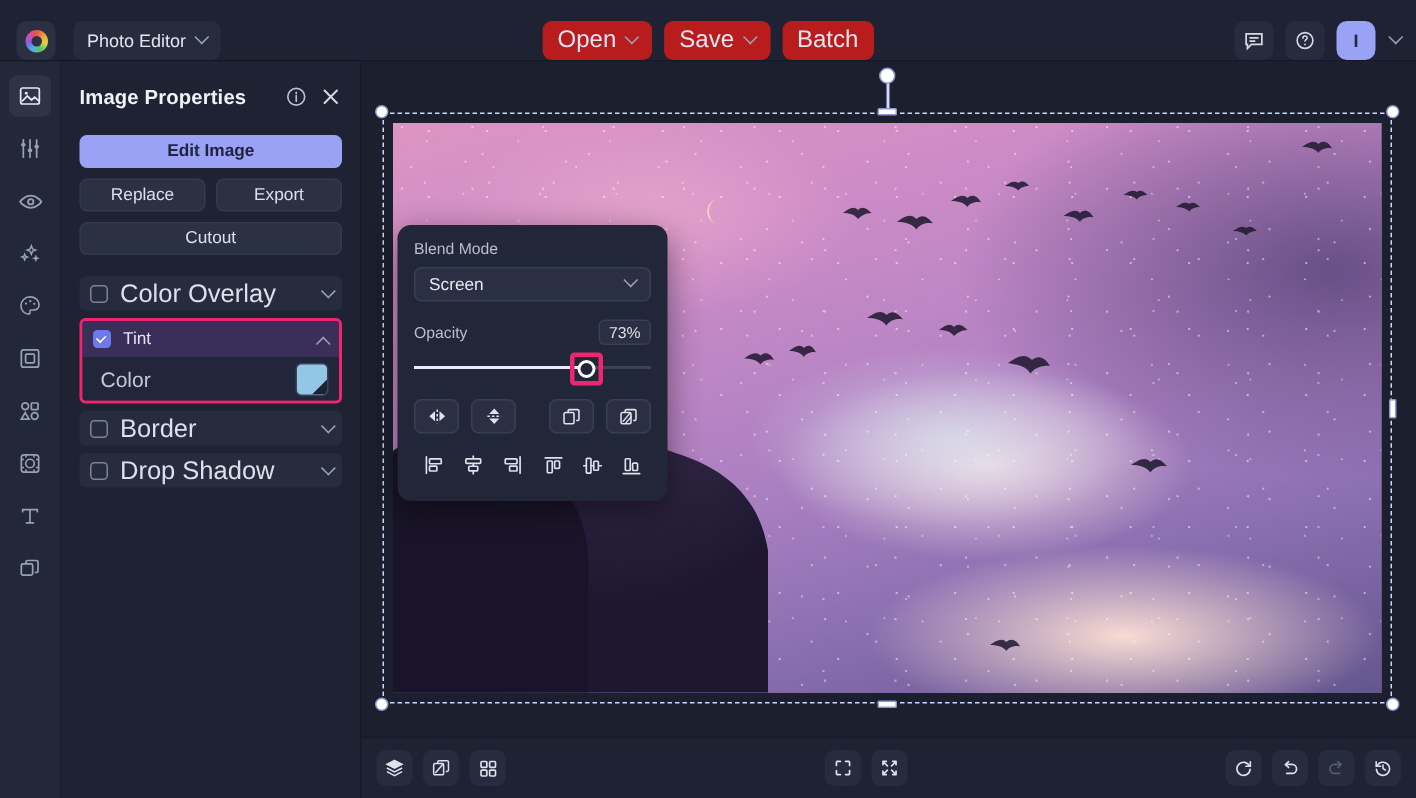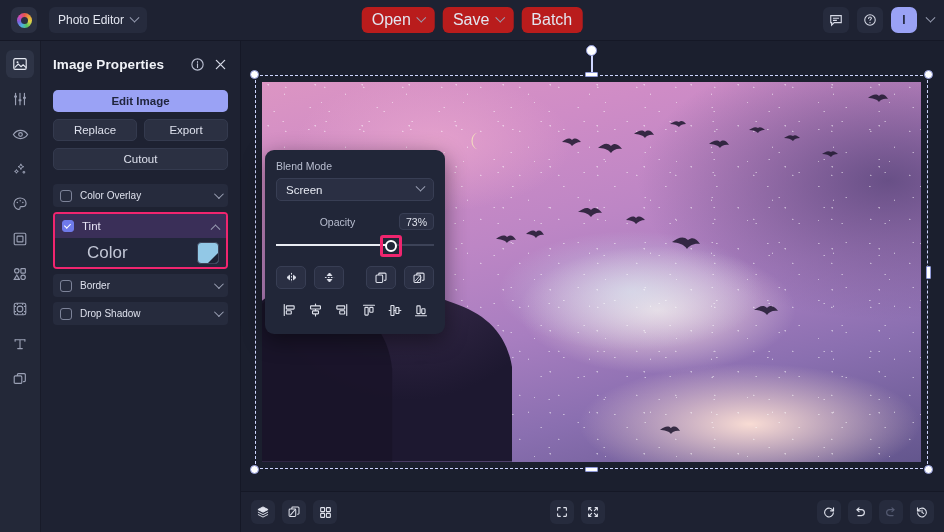--- a/index.html
+++ b/index.html
@@ -9,21 +9,21 @@
     font-family: "Liberation Sans", sans-serif;
     overflow: hidden;
     color: #d7dae6;
   }
   .app { position: relative; width: 944px; height: 532px; background: #1b1f2e; }
 
   
   .topbar {
     position: absolute; left: 0; top: 0; width: 944px; height: 41px;
     background: #1e2232;
-    display: flex; align-items: center;
+    display: flex; align-items: flex-end;
     border-bottom: 1px solid #151826;
   }
   .logo-btn {
     width: 26px; height: 26px; margin-left: 11px; border-radius: 7px;
     background: #2b3042; display: flex; align-items: center; justify-content: center;
   }
   .logo-wheel {
     width: 15px; height: 15px; border-radius: 50%;
     background: conic-gradient(#e8544a, #e8a33d, #ded34a, #57c45b, #4ab4e0, #7b63e0, #d44ab0, #e8544a);
     position: relative;
@@ -108,21 +108,21 @@
   .chev-d { width: 7px; height: 7px; border-right: 1.4px solid #9ba1b5; border-bottom: 1.4px solid #9ba1b5;
             transform: rotate(45deg) translateY(-2px); display:inline-block; }
   .chev-u { width: 7px; height: 7px; border-right: 1.4px solid #9ba1b5; border-bottom: 1.4px solid #9ba1b5;
             transform: rotate(-135deg) translate(-2px,-2px); display:inline-block; }
 
   .effects { margin-top: 14px; }
   .eff-row {
     height: 23px; display: flex; align-items: center; gap: 8px; padding: 0 7px;
     border-radius: 4px; background: #262b3d; margin-bottom: 5px; cursor: pointer;
   }
-  .eff-row .lbl { flex: 1; font-size: 10px; color: #dde0ec; }
+  .eff-row .lbl { flex: 1; font-size: 17px; color: #dde0ec; }
   .cb {
     width: 12px; height: 12px; border-radius: 3px; border: 1.4px solid #7d8399; background: transparent;
   }
   .cb.checked {
     background: #6f79ea; border-color: #6f79ea;
     display: flex; align-items: center; justify-content: center;
   }
   .cb.checked::after {
     content: ''; width: 5px; height: 2.5px;
     border-left: 1.6px solid #fff; border-bottom: 1.6px solid #fff;
@@ -134,21 +134,21 @@
     margin-bottom: 5px; overflow: hidden;
   }
   .tint-head {
     height: 23px; display: flex; align-items: center; gap: 8px; padding: 12px 7px;
     background: #3a2f58; cursor: pointer;
   }
   .tint-head .lbl { flex: 1; font-size: 11.5px; color: #e6e3f5; }
   .tint-body {
     height: 29px; display: flex; align-items: center; padding: 0 7px; background: #22263a;
   }
-  .tint-body .lbl { flex: 1; font-size: 17px; color: #c3c7d6; padding-left: 5px; margin-left: 20px; }
+  .tint-body .lbl { flex: 1; font-size: 14px; color: #c3c7d6; padding-left: 5px; }
   .swatch {
     width: 22px; height: 22px; border-radius: 4px; background: #92c8e6;
     position: relative; cursor: pointer; overflow: hidden; border: 1px solid #3d4358;
   }
   .swatch::after {
     content: ''; position: absolute; right: 0; bottom: 0;
     border-left: 10px solid transparent; border-bottom: 10px solid #1c2133;
   }
 
   
@@ -218,21 +218,21 @@
     position: absolute; left: 265px; top: 136px; width: 180px;
     background: #212638; border-radius: 9px; padding: 10px 11px 13px;
     box-shadow: 0 6px 22px rgba(0,0,0,.45);
   }
   .f-lbl { font-size: 10.5px; color: #b9bed0; margin-bottom: 6px; }
   .select {
     height: 23px; border-radius: 5px; background: #2a2f43; border: 1px solid #383e54;
     display: flex; align-items: center; padding: 0 9px; font-size: 11.5px; color: #e6e9f2; cursor: pointer;
   }
   .select .lbl { flex: 1; }
-  .op-head { display: flex; align-items: center; margin-top: 12px; text-align: center; }
+  .op-head { display: flex; align-items: center; margin-top: 12px; }
   .op-head .f-lbl { flex: 1; margin-bottom: 0; }
   .op-val {
     font-size: 10.5px; color: #dfe2ec; background: #2a2f43; border-radius: 4px;
     padding: 1.5px 6px; border: 1px solid #383e54;
   }
   .slider { position: relative; height: 16px; margin-top: 7px; }
   .track { position: absolute; top: 7px; left: 0; right: 0; height: 1.5px; background: #3d4358; }
   .track-fill { position: absolute; top: 7px; left: 0; width: 73%; height: 1.5px; background: #e9ebf2; }
   .knob-hl {
     position: absolute; left: 104px; top: -2px; width: 22px; height: 22px;

